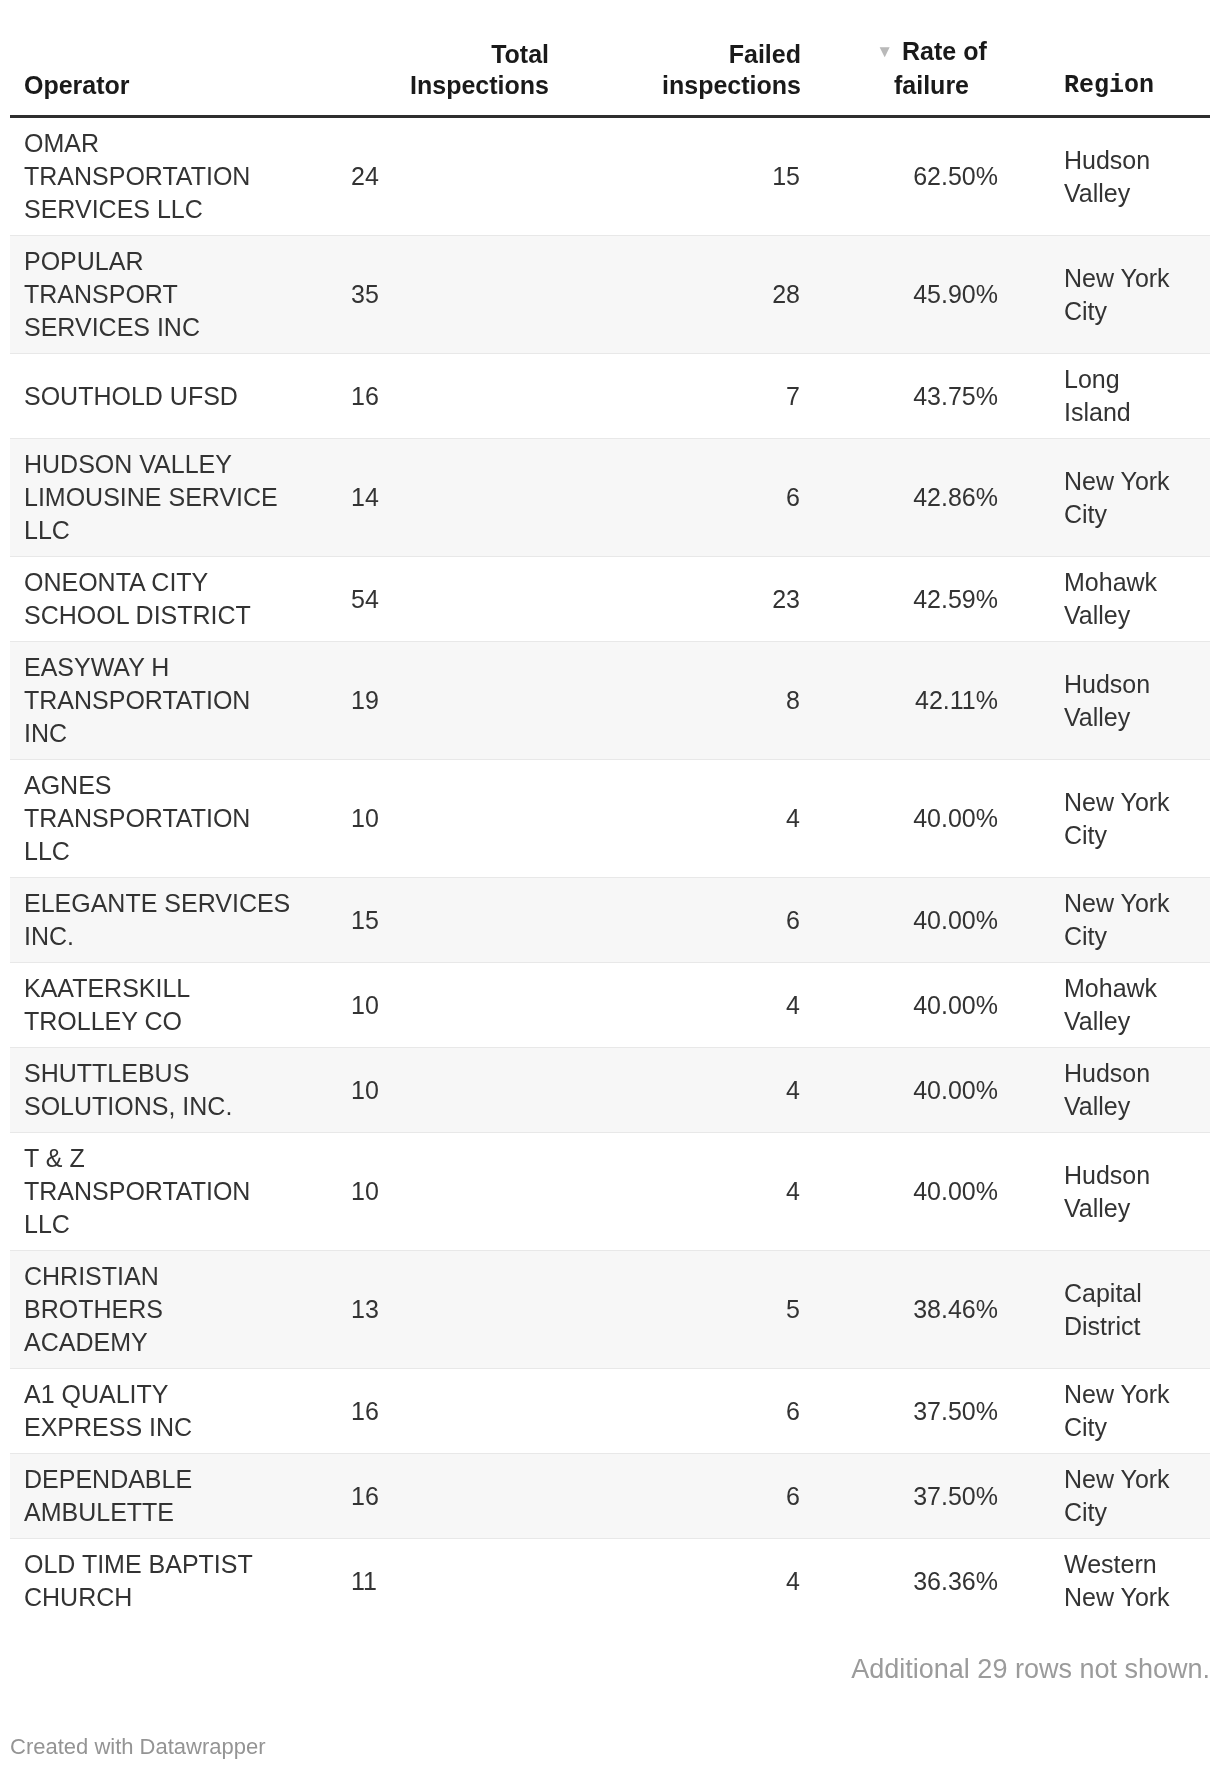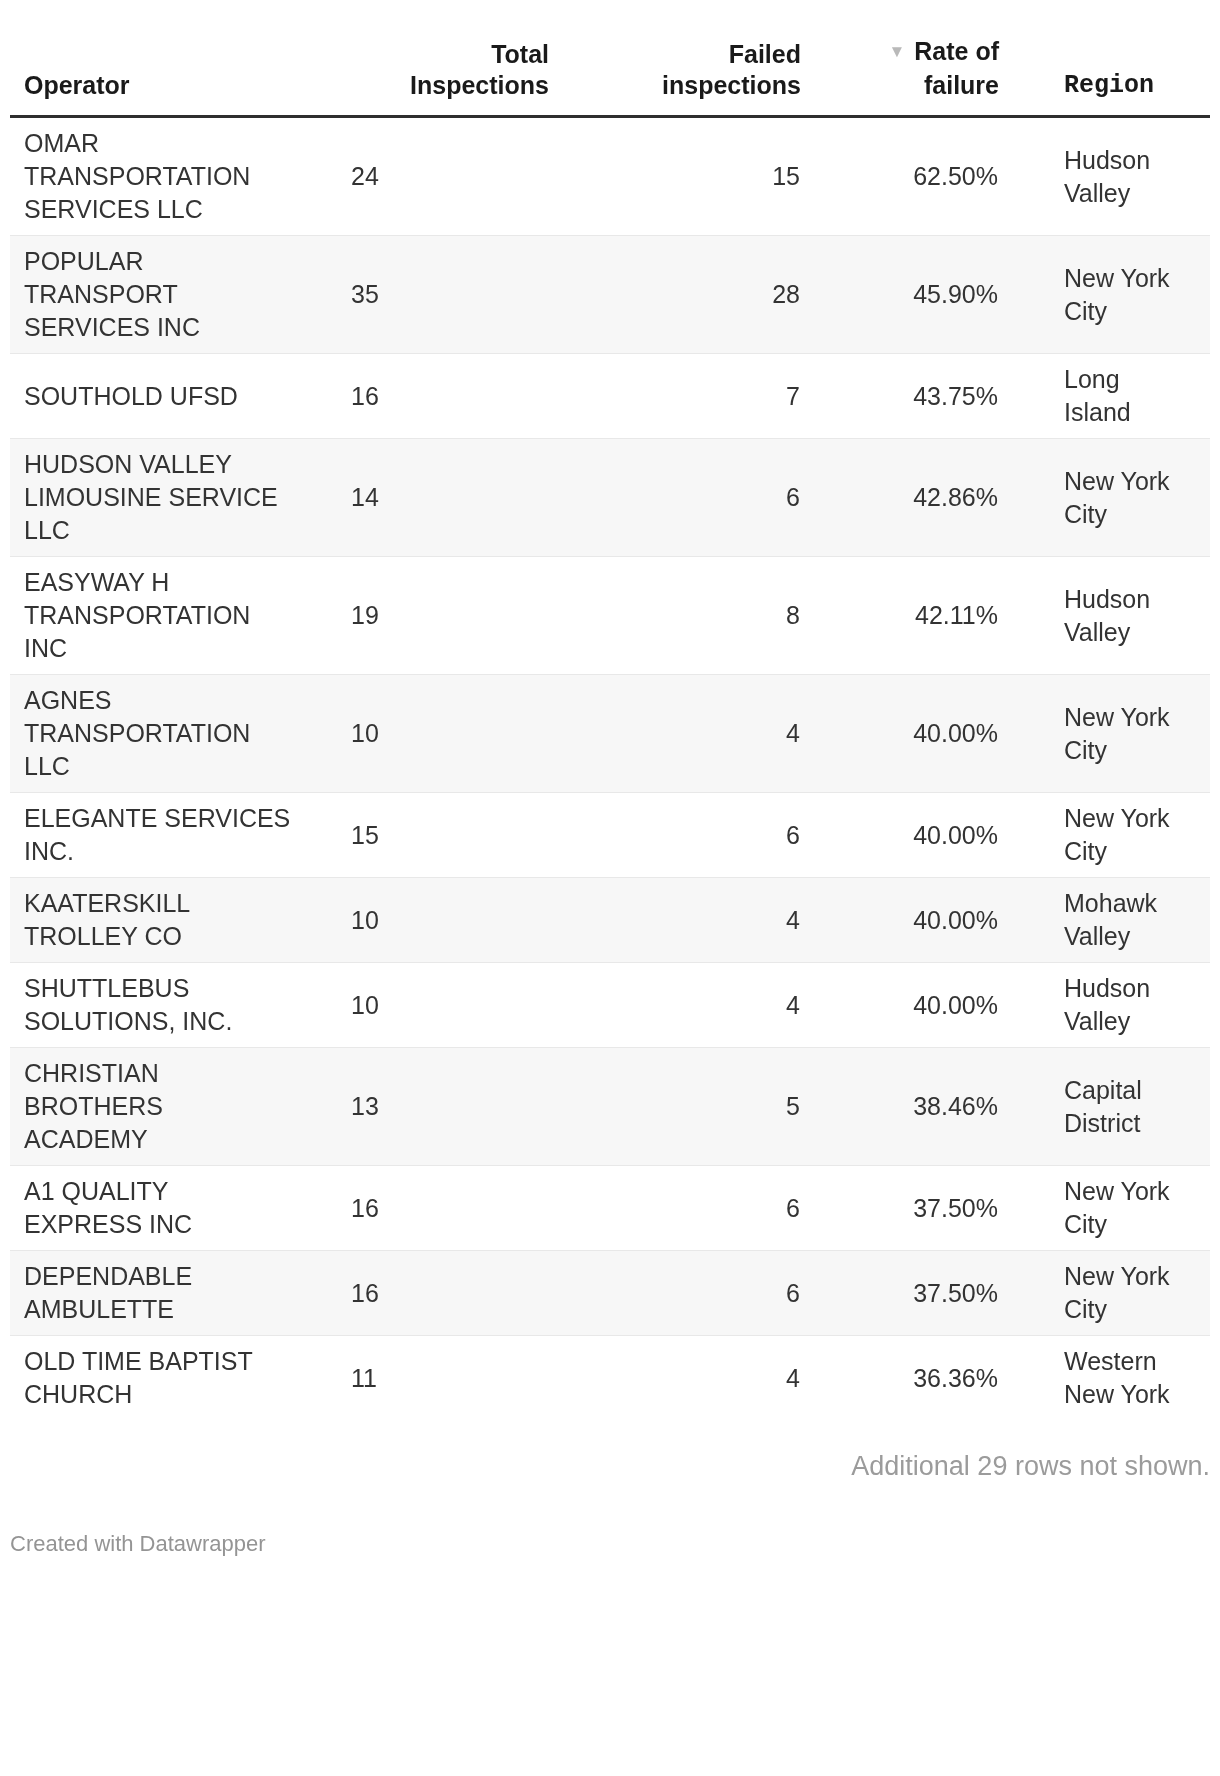--- a/index.html
+++ b/index.html
@@ -36,21 +36,21 @@
     color: #1a1a1a;
     line-height: 31px;
     vertical-align: bottom;
     padding: 0 0 14px 0;
     border-bottom: 3px solid #2f2f2f;
     text-align: left;
   }
   th.num { text-align: right; }
   th.h-total  { padding-left: 49px; }
   th.h-failed { padding-left: 102px; }
-  th.h-rate   { padding-left: 63px; }
+  th.h-rate   { padding-left: 63px; text-align: center; }
   th.h-region { padding-left: 65px; padding-right: 26px; font-family: Liberation Mono, monospace; }
   th.h-operator { padding-left: 14px; padding-right: 58px; }
 
   .sort-icon {
     color: #b9b9b9;
     font-size: 17px;
     margin-right: 9px;
     position: relative;
     top: -3px;
     font-weight: normal;
@@ -136,20 +136,27 @@
   </tr>
 
   <tr>
     <td class="c-operator">HUDSON VALLEY LIMOUSINE SERVICE LLC</td>
     <td class="c-total">14</td>
     <td class="c-failed">6</td>
     <td class="c-rate">42.86%</td>
     <td class="c-region">New York City</td>
   </tr>
 
+  <tr>
+    <td class="c-operator">ONEONTA CITY SCHOOL DISTRICT</td>
+    <td class="c-total">54</td>
+    <td class="c-failed">23</td>
+    <td class="c-rate">42.59%</td>
+    <td class="c-region">Mohawk Valley</td>
+  </tr>
 
   <tr>
     <td class="c-operator">EASYWAY H TRANSPORTATION INC</td>
     <td class="c-total">19</td>
     <td class="c-failed">8</td>
     <td class="c-rate">42.11%</td>
     <td class="c-region">Hudson Valley</td>
   </tr>
 
   <tr>
@@ -177,20 +184,27 @@
   </tr>
 
   <tr>
     <td class="c-operator">SHUTTLEBUS SOLUTIONS, INC.</td>
     <td class="c-total">10</td>
     <td class="c-failed">4</td>
     <td class="c-rate">40.00%</td>
     <td class="c-region">Hudson Valley</td>
   </tr>
 
+  <tr>
+    <td class="c-operator">T &amp; Z TRANSPORTATION LLC</td>
+    <td class="c-total">10</td>
+    <td class="c-failed">4</td>
+    <td class="c-rate">40.00%</td>
+    <td class="c-region">Hudson Valley</td>
+  </tr>
 
   <tr>
     <td class="c-operator">CHRISTIAN BROTHERS ACADEMY</td>
     <td class="c-total">13</td>
     <td class="c-failed">5</td>
     <td class="c-rate">38.46%</td>
     <td class="c-region">Capital District</td>
   </tr>
 
   <tr>

